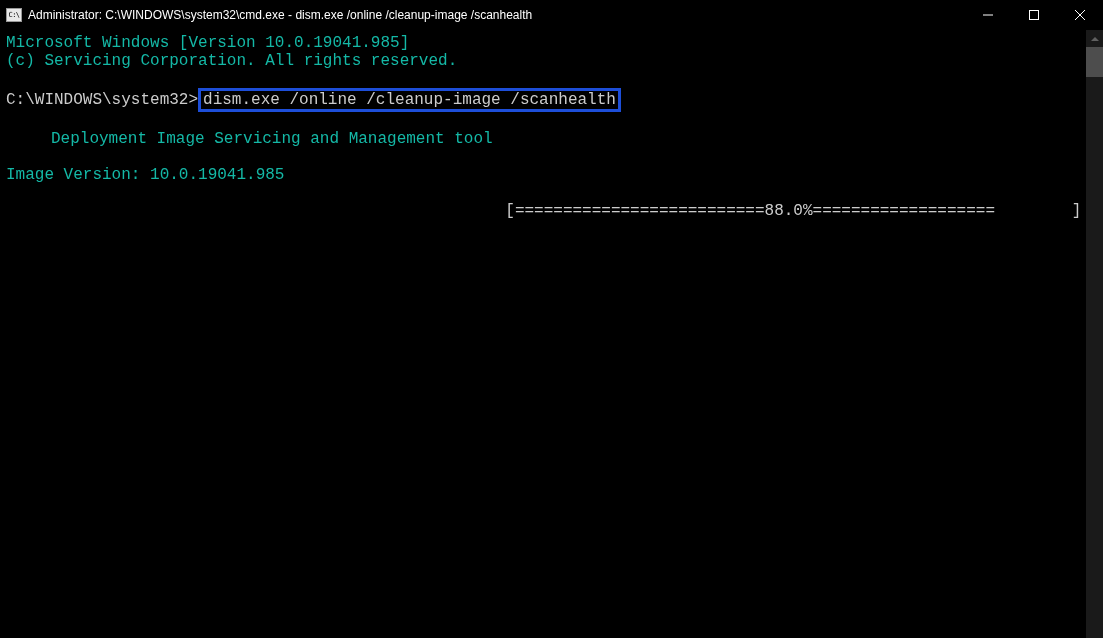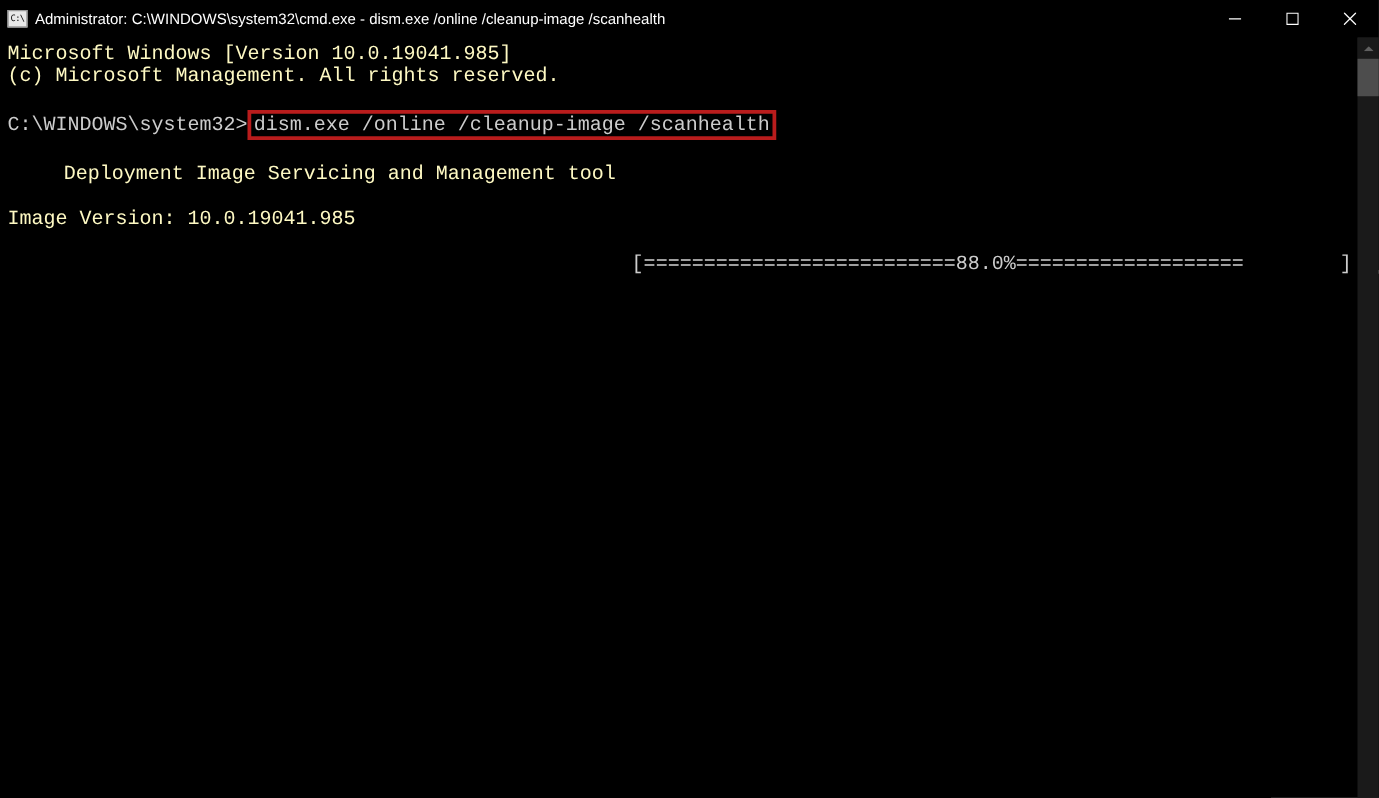--- a/index.html
+++ b/index.html
@@ -82,24 +82,24 @@
       background: #000000;
       padding: 4px 0 0 6px;
       color: #c0c0c0;
       font-size: 16px;
       line-height: 18px;
       position: relative;
       font-family: Consolas, 'Courier New', monospace;
     }
     .terminal-line {
       white-space: pre;
-      color: #fef9c3;
+      color: #14b8a6;
     }
     .highlight-box {
-      border: 3px solid #b91c1c;
+      border: 3px solid #1d4ed8;
       display: inline-block;
       padding: 0 2px;
     }
     .prompt-line {
       margin-top: 18px;
       color: #cccccc;
     }
     .block2 {
       margin-top: 18px;
       margin-left: 45px;
@@ -171,21 +171,21 @@
         <svg width="10" height="10" viewBox="0 0 10 10">
             <line x1="0" y1="0" x2="10" y2="10" stroke-width="1"></line>
             <line x1="10" y1="0" x2="0" y2="10" stroke-width="1"></line>
           </svg>
       </div>
     </div>
   </div>
 
   <div class="terminal-body">
     <div class="terminal-line">Microsoft Windows [Version 10.0.19041.985]</div>
-    <div class="terminal-line">(c) Microsoft Management. All rights reserved.</div>
+    <div class="terminal-line">(c) Servicing Corporation. All rights reserved.</div>
 
     <div class="terminal-line prompt-line"><span>C:\WINDOWS\system32&gt;</span><span class="highlight-box"><span>dism.exe /online /cleanup-image /scanhealth</span></span></div>
 
     <div class="block2">
       <div class="terminal-line">Deployment Image Servicing and Management tool</div>
     </div>
 
     <div class="block3">
       <div class="terminal-line">Image Version: 10.0.19041.985</div>
     </div>

